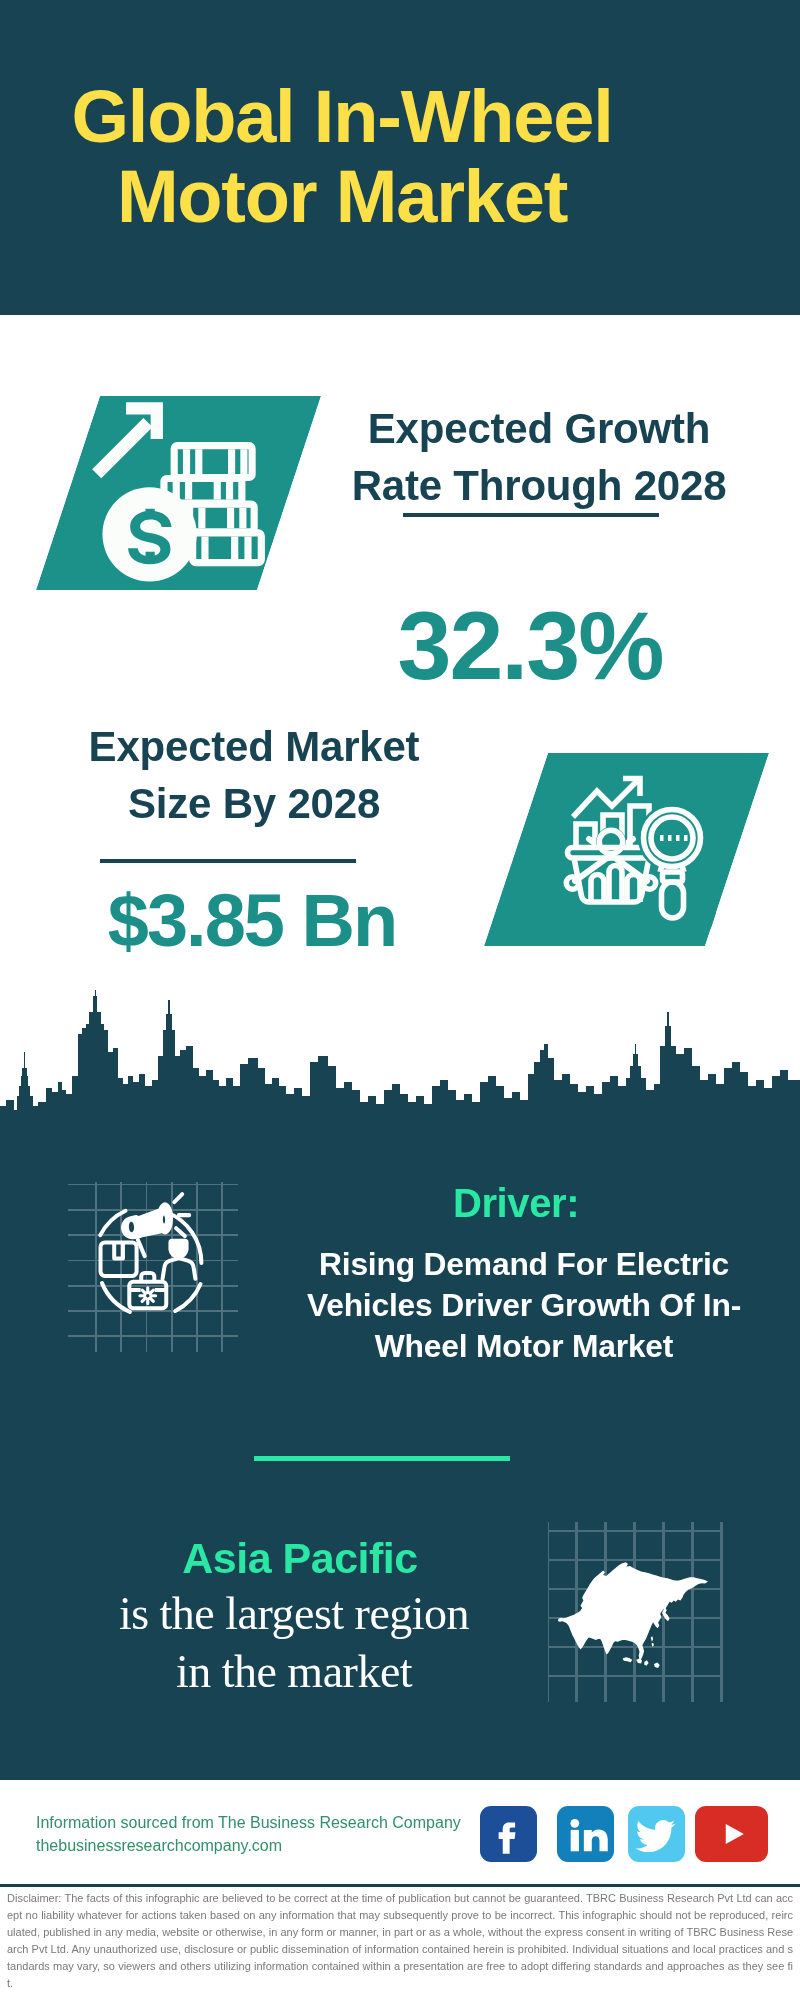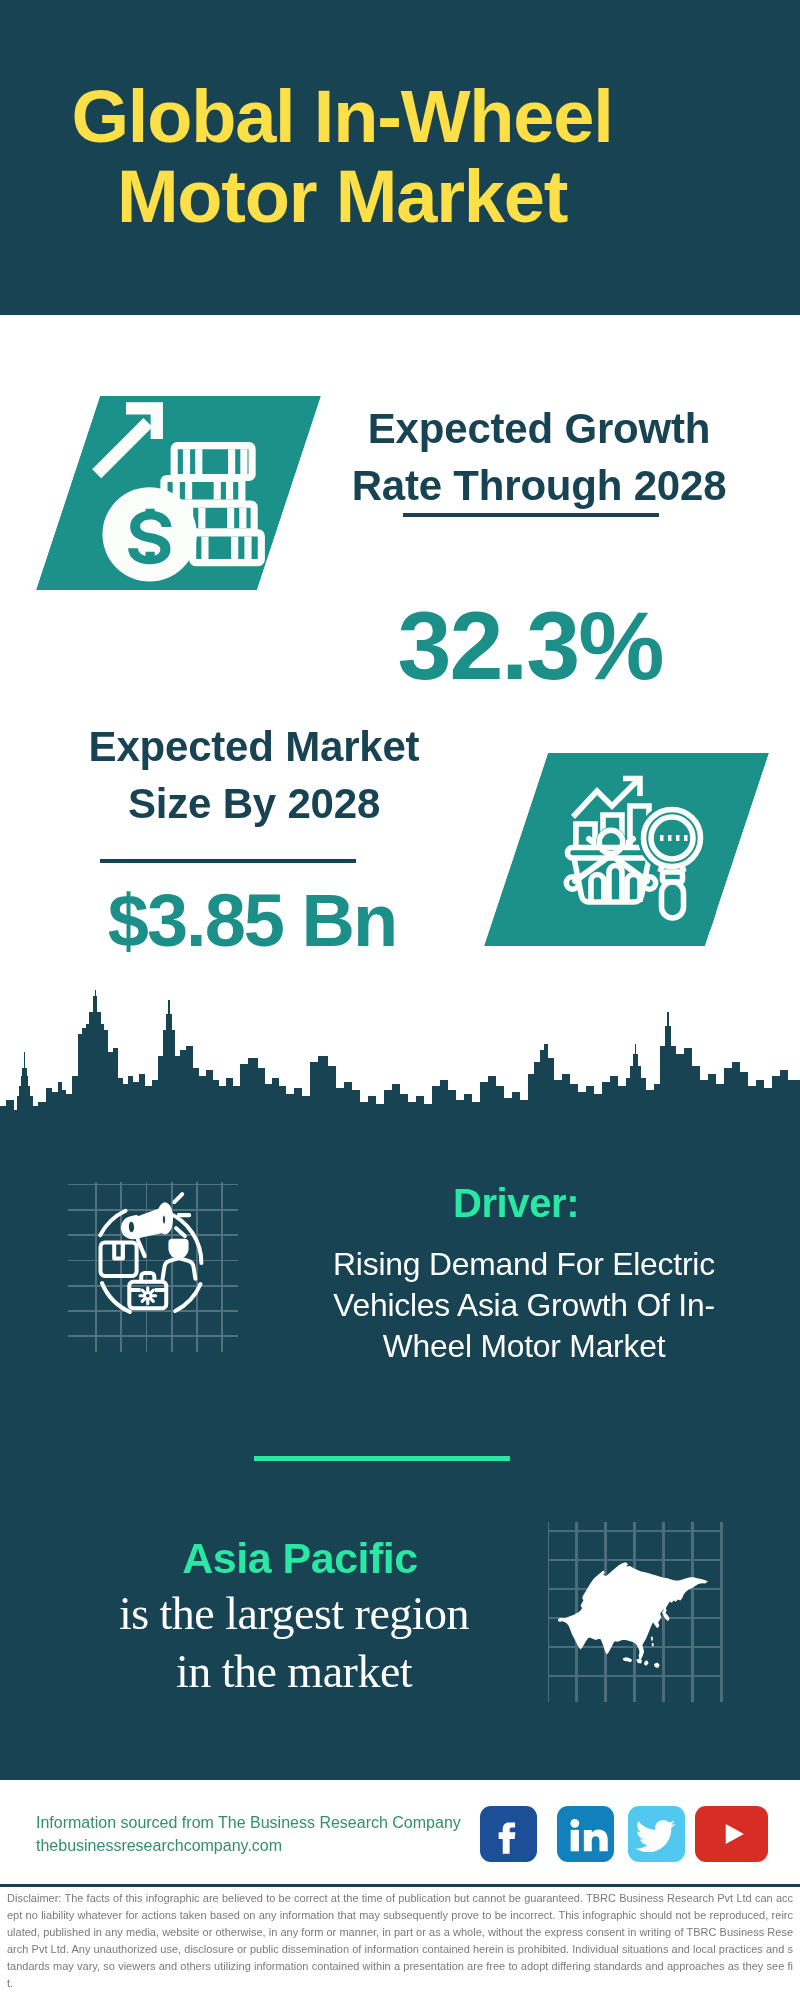--- a/index.html
+++ b/index.html
@@ -36,21 +36,21 @@
 
 
 .navy{position:absolute;left:0;top:1120px;width:800px;height:660px;background:#174353;}
 .skyline{position:absolute;left:0;top:990px;width:800px;height:133px;display:block;}
 
 
 #driver-icon{position:absolute;left:63px;top:1182px;width:180px;height:170px;}
 #driver-label{position:absolute;left:276px;top:1178px;width:480px;text-align:center;color:#29e8a4;
   font-size:40px;font-weight:bold;line-height:50px;letter-spacing:-0.4px;}
 #driver-text{position:absolute;left:279px;top:1244px;width:490px;text-align:center;color:#ffffff;
-  font-size:31.8px;font-weight:normal;line-height:41px;letter-spacing:-0.2px;}
+  font-size:31.8px;font-weight:bold;line-height:41px;letter-spacing:-0.2px;}
 
 #green-rule{position:absolute;left:254px;top:1456px;width:256px;height:5px;background:#2ae8a4;}
 
 #region-icon{position:absolute;left:548px;top:1522px;width:175px;height:180px;}
 #region-name{position:absolute;left:55px;top:1532px;width:490px;text-align:center;color:#2ae8a4;
   font-size:43px;font-weight:bold;line-height:52px;letter-spacing:-0.5px;}
 #region-text{position:absolute;left:49px;top:1585px;width:490px;text-align:center;color:#ffffff;
   font-size:46px;font-weight:normal;line-height:58px;letter-spacing:-0.5px;font-family:Liberation Serif, serif;}
 
 
@@ -227,21 +227,21 @@
   <path d="M70.3,124 h13 M99.5,124 h13"></path>
 </g>
 <g fill="none" stroke="#ffffff" stroke-width="3.6" stroke-linecap="round">
   <path d="M91.5,121.5 v18 M82.5,130.5 h18 M85.1,124.1 l12.8,12.8 M97.9,124.1 l-12.8,12.8"></path>
 </g>
 <circle cx="91.5" cy="130.5" r="3.6" fill="#174353" stroke="#ffffff" stroke-width="3.2"></circle>
 </svg>
   <div id="driver-label">Driver:</div>
   <div id="driver-text">
     <div>Rising Demand For Electric</div>
-    <div>Vehicles Asia Growth Of In-</div>
+    <div>Vehicles Driver Growth Of In-</div>
     <div>Wheel Motor Market</div>
   </div>
 
   <div id="green-rule"></div>
 
   <div id="region-name">Asia Pacific</div>
   <div id="region-text">
     <div>is the largest region</div>
     <div>in the market</div>
   </div>

